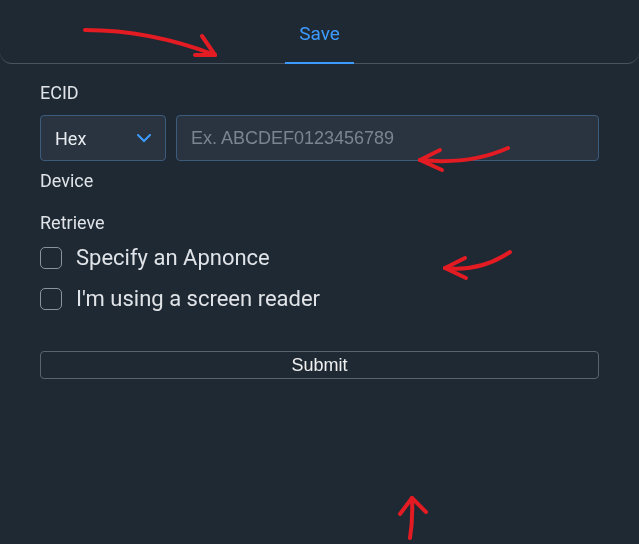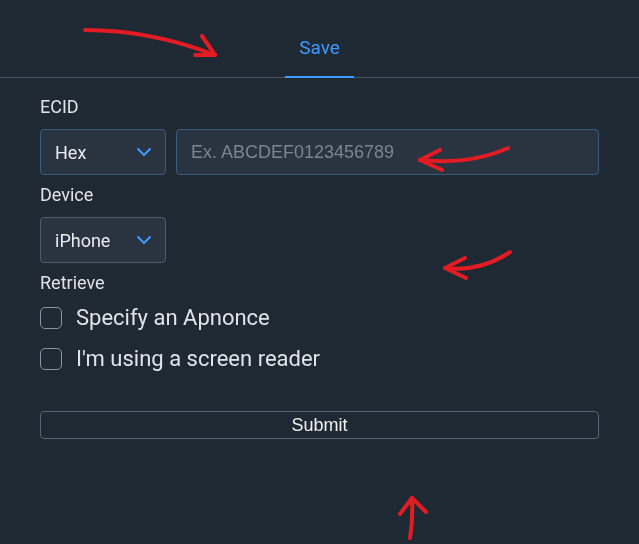--- a/index.html
+++ b/index.html
@@ -9,23 +9,24 @@
       font-family: -apple-system, BlinkMacSystemFont, "Segoe UI", Roboto, sans-serif;
       width: 639px;
       height: 544px;
       overflow: hidden;
       position: relative;
     }
     .tabs {
       display: flex;
       justify-content: center;
       gap: 40px;
-      padding-top: 36px;
+      padding-top: 22px;
       border-bottom: 1px solid #4a5460;
       position: relative;
+      border-radius: 12px;
     }
     .tab {
       padding: 0 8px 18px 8px;
       font-size: 19px;
       cursor: pointer;
       color: #f0f0f0;
       position: relative;
     }
     .tab.active {
       color: #3d9bff;
@@ -136,28 +137,20 @@
             </svg>
         </span>
       </div>
       <input class="input" type="text" placeholder="Ex. ABCDEF0123456789" style="">
     </div>
   </div>
 
   <div class="form-group">
     <span class="label">Device</span>
     <div class="row">
-      <div class="select">
-        <span>iPhone</span>
-        <span class="chevron">
-          <svg width="14" height="9" viewBox="0 0 14 9">
-              <path d="M1 1 L7 7 L13 1" stroke="#3d9bff" stroke-width="2" fill="none" stroke-linecap="round"></path>
-            </svg>
-        </span>
-      </div>
     </div>
   </div>
 
   <div class="form-group">
     <span class="label">Retrieve</span>
     <div class="check-row">
       <div class="checkbox"></div>
       <span class="check-label">Specify an Apnonce</span>
     </div>
     <div class="check-row">

